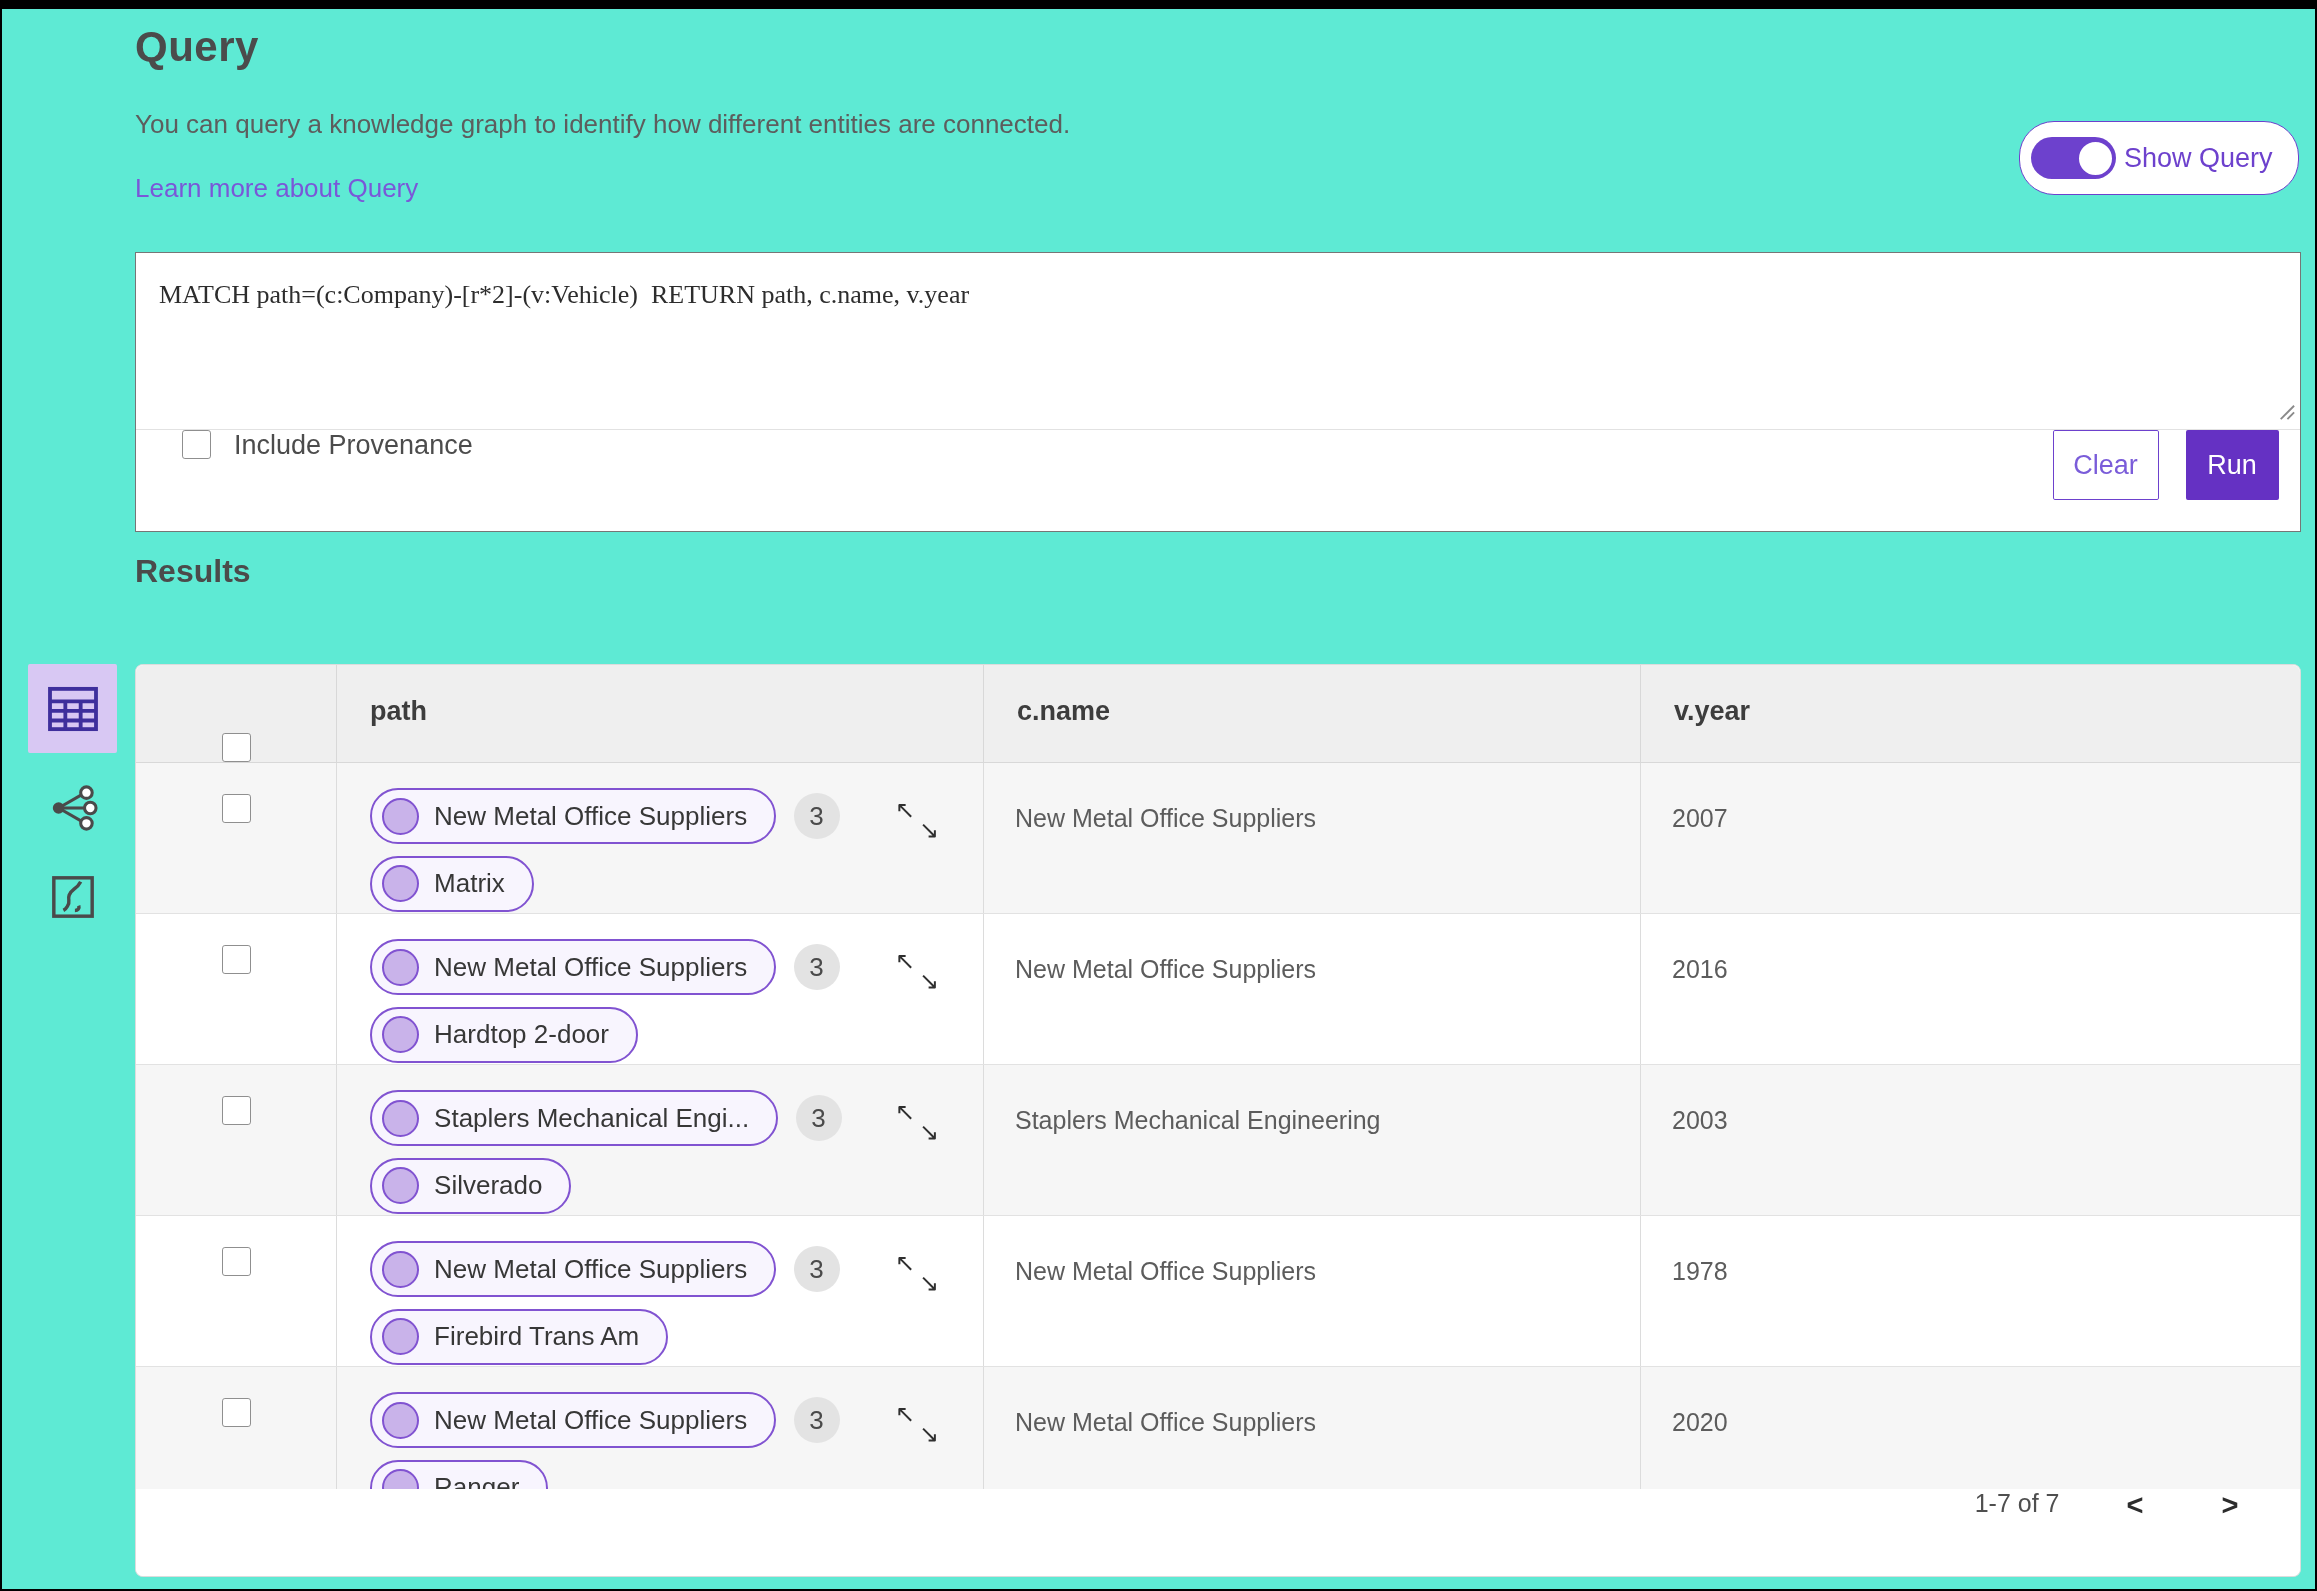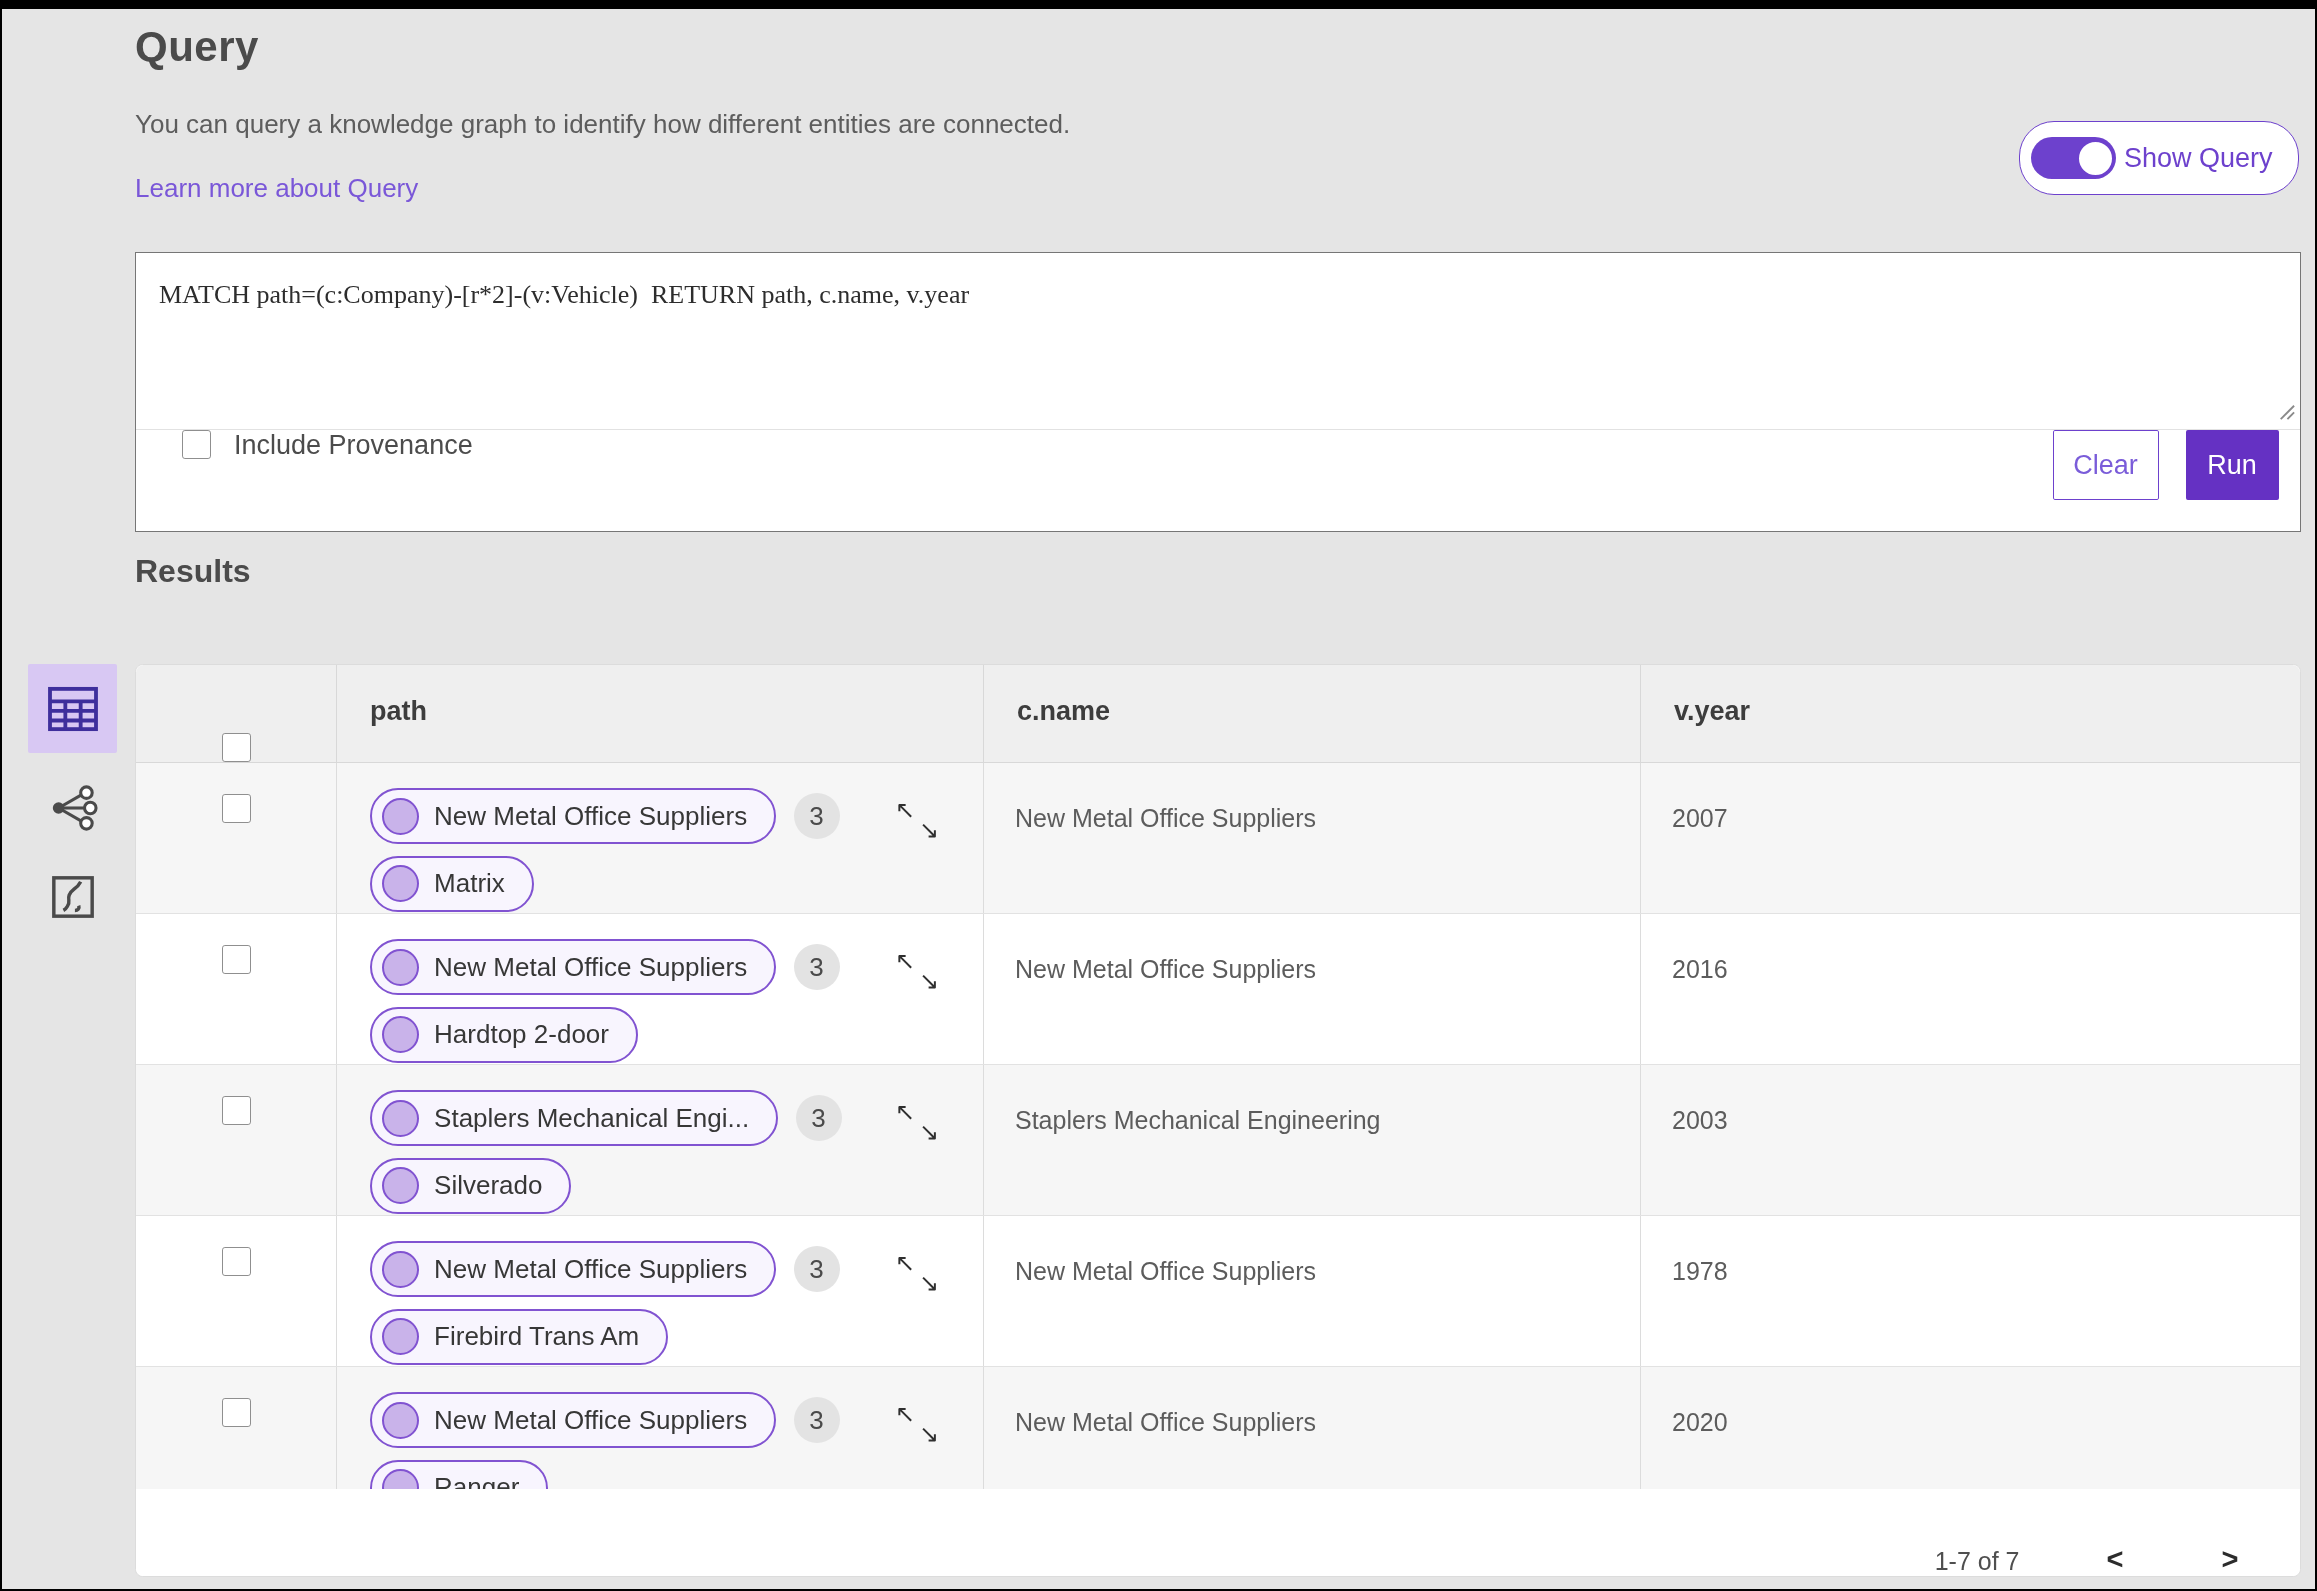--- a/index.html
+++ b/index.html
@@ -1,20 +1,20 @@
 <!DOCTYPE html>
 <html><head>
 <meta charset="utf-8">
 <style>
   html,body { margin:0; padding:0; background:#ffffff; }
   * { box-sizing:border-box; }
   .frame {
     position:relative; width:2317px; height:1591px;
     border:2.9px solid #000; border-top-width:9.7px;
-    background:#e5e5e5; overflow:hidden;
+    background:#5eead4; overflow:hidden;
     font-family:"Liberation Sans", sans-serif;
   }
   .main { position:absolute; left:133px; right:14.5px; top:0; bottom:0; }
 
   .page-title { position:absolute; top:13.5px; left:0; font-size:42px; font-weight:600; color:#4b4b4b; letter-spacing:0.5px; }
   .page-desc  { position:absolute; top:100px; left:0; font-size:26px; color:#5d5d5d; }
   .learn-link { position:absolute; top:164px; left:0; font-size:26px; color:#7a57d8; cursor:pointer; }
 
   .show-query {
     position:absolute; top:112px; right:1.9px; height:74px;
@@ -99,23 +99,22 @@
     display:flex; align-items:center; justify-content:center; flex:none;
   }
   .expand-ic { position:absolute; right:42px; top:35px; width:46px; height:46px; cursor:pointer; color:#2f2f2f; }
   .expand-ic span { position:absolute; font-size:24px; line-height:1; }
   .expand-ic .nw { left:0; top:0; }
   .expand-ic .se { right:1.9px; bottom:1.9px; }
   .cell-text { font-size:25px; color:#5c5c5c; padding:41px 0 0 31px; }
 
   .t-footer {
     position:absolute; left:0; right:0; bottom:0; height:87px; background:#fff;
-    border-radius:0 0 7.7px 7.7px; display:flex; align-items:flex-end; justify-content:flex-end;
+    border-radius:0 0 7.7px 7.7px; display:flex; align-items:flex-start; justify-content:flex-end;
     padding-right:50px;
-    gap:20px;
   }
   .range-label { font-size:25px; color:#4f4f4f; }
   .pg-btn {
     width:39px; text-align:center; font-size:29px; font-weight:600; color:#2c2c2c;
     cursor:pointer; margin-left:56px; user-select:none;
   }
   svg { display:block; }
 </style>
 </head>
 <body>

